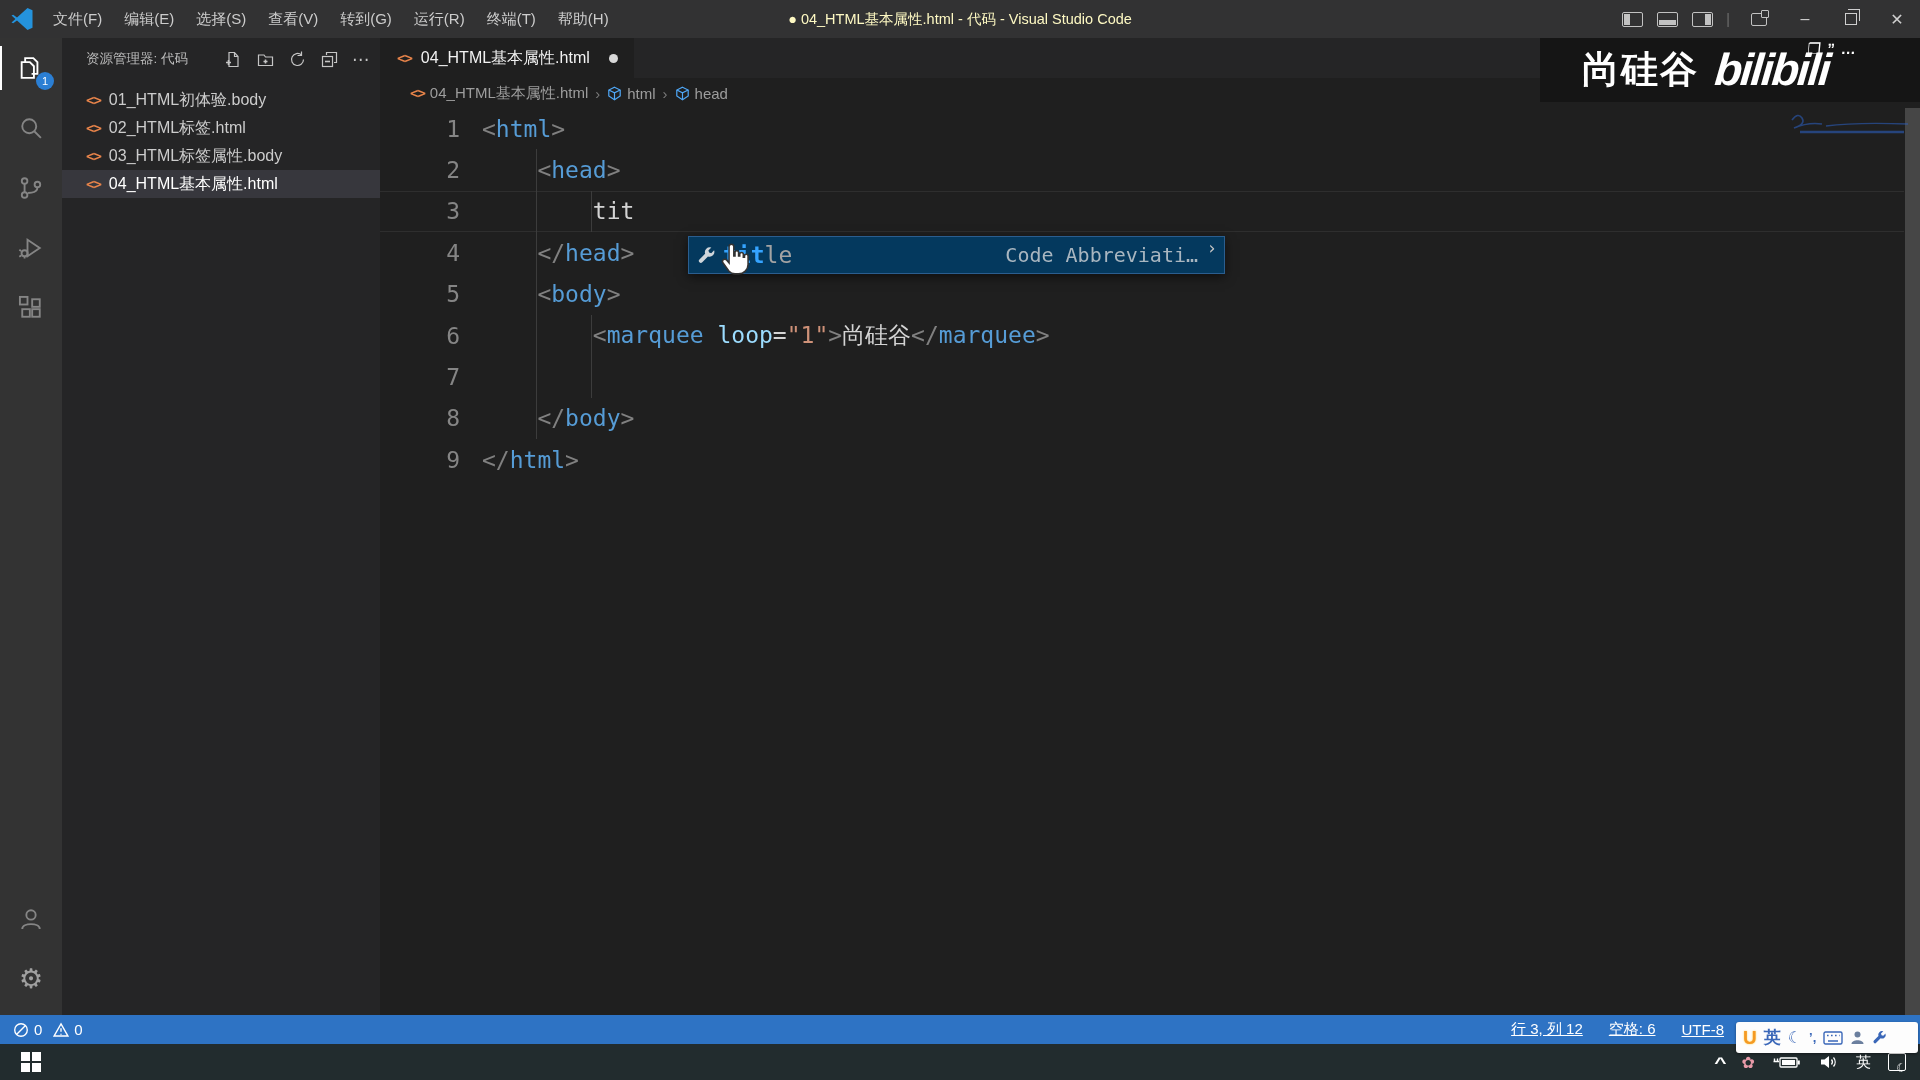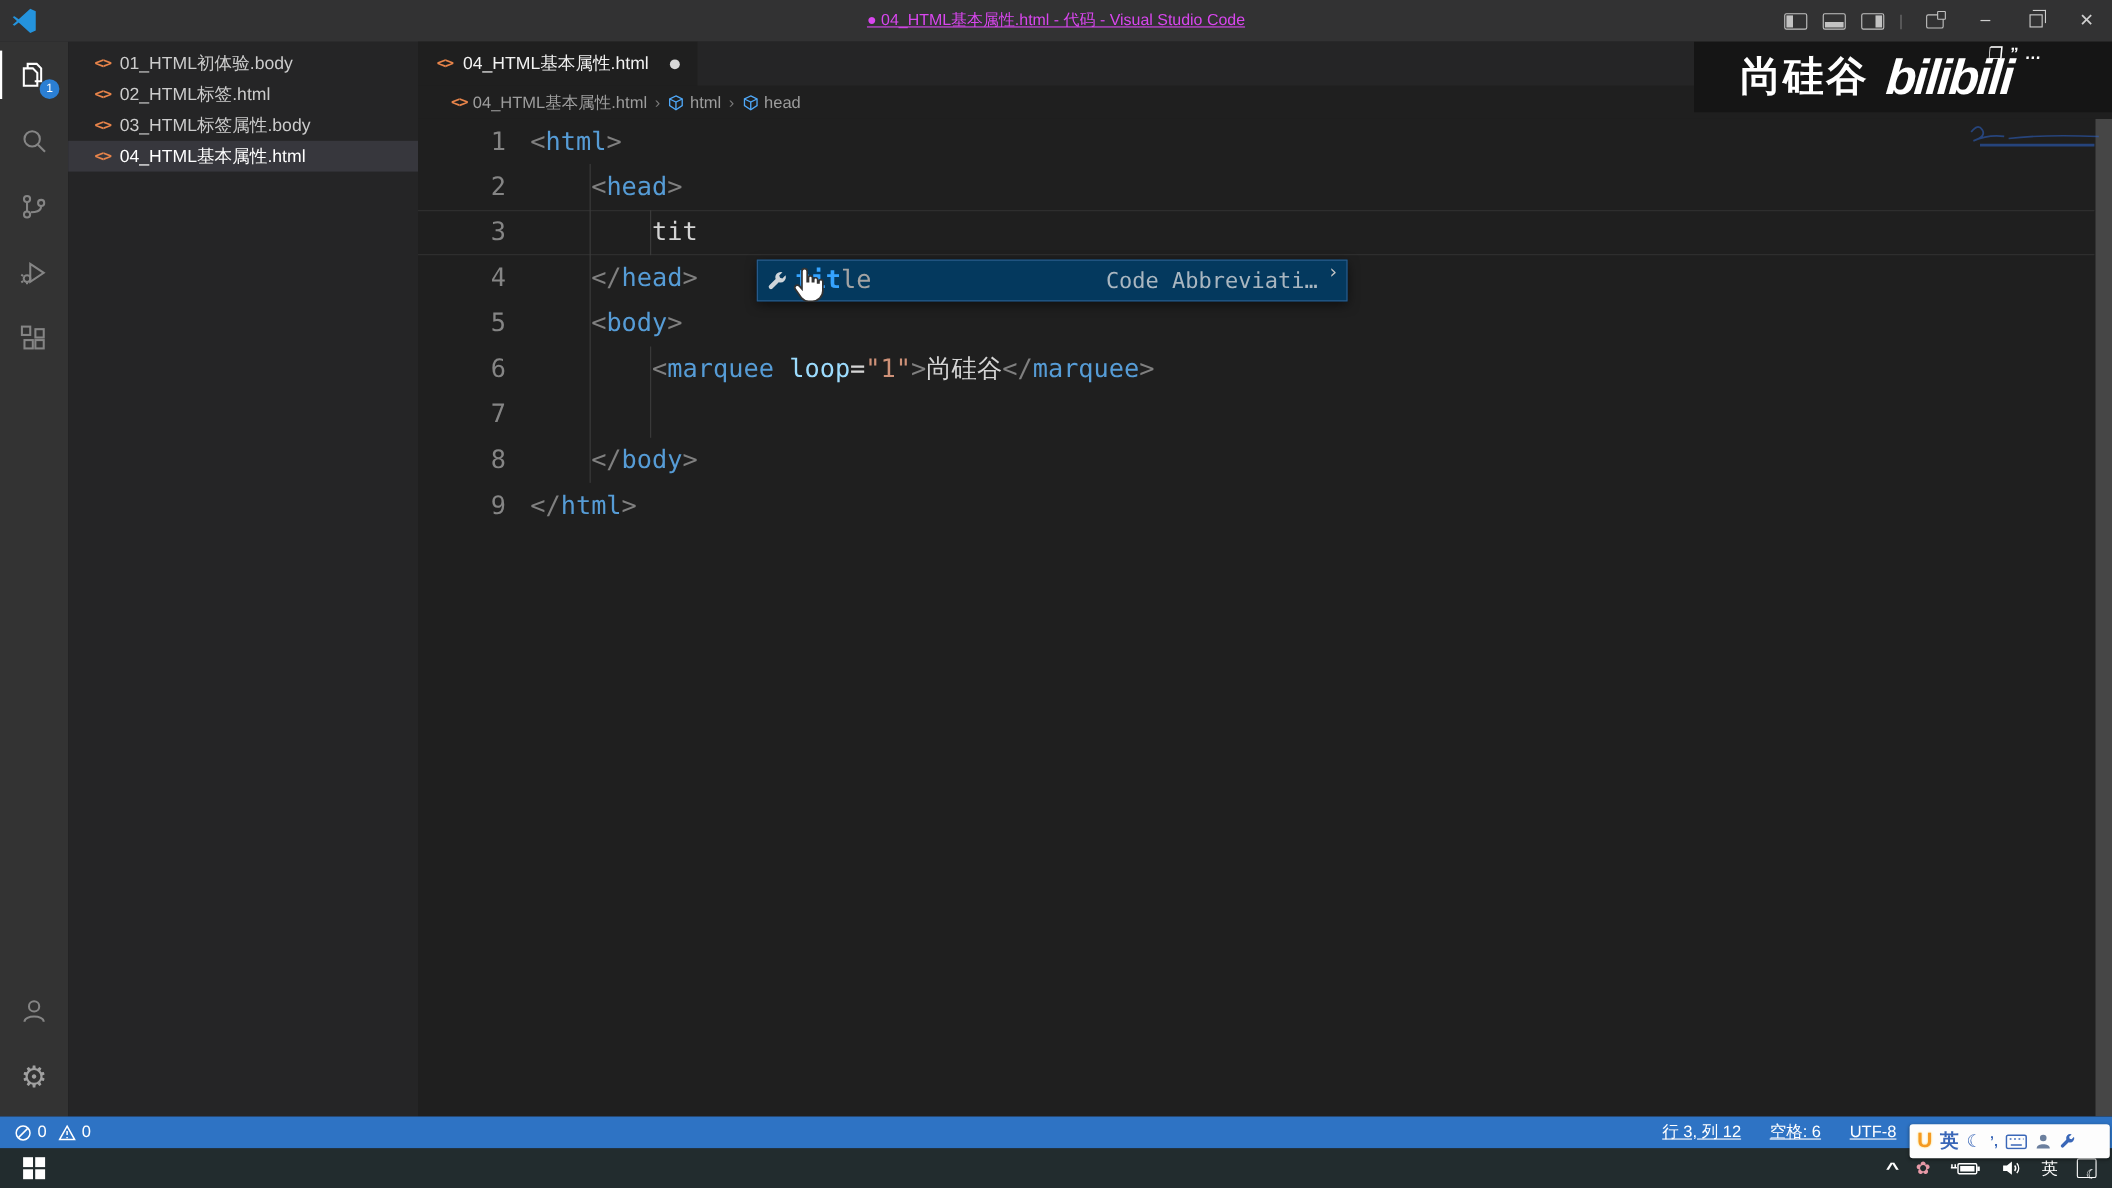--- a/index.html
+++ b/index.html
@@ -8,21 +8,21 @@
             background:#1f1f1f; font-family:"Liberation Sans","DejaVu Sans",sans-serif;
             color:#ccc; cursor:default; }
 
   
   .titlebar { position:absolute; left:0; top:0; width:1920px; height:38px;
               background:#323233; display:flex; align-items:center; }
   .vscode-logo { width:24px; height:24px; margin:0 8px 0 10px; flex:0 0 auto; }
   .menubar { display:flex; align-items:center; height:100%; }
   .menu-item { padding:0 11px; font-size:15px; color:#cccccc; line-height:38px; }
   .win-title { position:absolute; left:50%; top:0; transform:translateX(-50%);
-               line-height:38px; font-size:14.5px; color:#d946ef; white-space:nowrap;text-decoration:underline; }
+               line-height:38px; font-size:14.5px; color:#fef9c3; white-space:nowrap; }
   .win-controls { position:absolute; right:0; top:0; height:38px; display:flex; align-items:center; }
   .layout-ico { width:21px; height:15px; border:1.5px solid #c2c2c2; border-radius:2px;
                 margin:0 7px; position:relative; }
   .layout-ico .fill { position:absolute; background:#c2c2c2; }
   .layout-left .fill { left:1px; top:1px; bottom:1px; width:6px; }
   .layout-bottom .fill { left:1px; right:1px; bottom:1px; height:5px; }
   .layout-right .fill { right:1px; top:1px; bottom:1px; width:6px; }
   .ctl-sep { color:#6e6e6e; margin:0 6px; font-size:14px; }
   .win-btn { width:46px; height:38px; display:flex; align-items:center; justify-content:center;
              color:#cfcfcf; font-size:16px; }
@@ -147,20 +147,30 @@
 </style>
 </head>
 <body>
 
 <div class="screen">
 
   <div class="titlebar">
     <svg class="vscode-logo" viewBox="0 0 24 24">
       <path fill="#2493dd" d="M17.5 1 7 10.6 3.2 7.7 1.5 8.5 5.4 12 1.5 15.5 3.2 16.3 7 13.4 17.5 23 22.5 20.7 V3.3 Z"></path>
     </svg>
+    <div class="menubar">
+        <div class="menu-item">文件(F)</div>
+        <div class="menu-item">编辑(E)</div>
+        <div class="menu-item">选择(S)</div>
+        <div class="menu-item">查看(V)</div>
+        <div class="menu-item">转到(G)</div>
+        <div class="menu-item">运行(R)</div>
+        <div class="menu-item">终端(T)</div>
+        <div class="menu-item">帮助(H)</div>
+      </div>
     <div class="win-title">● 04_HTML基本属性.html - 代码 - Visual Studio Code</div>
     <div class="win-controls">
       <div class="layout-ico layout-left">
           <div class="fill"></div>
         </div>
       <div class="layout-ico layout-bottom">
           <div class="fill"></div>
         </div>
       <div class="layout-ico layout-right">
           <div class="fill"></div>
@@ -223,20 +233,43 @@
               <path d="M4.5 20.5 c0-5.5 15-5.5 15 0"></path>
             </svg>
         </div>
         <div class="act-item">
           <span class="gear-glyph">⚙</span>
         </div>
       </div>
     </div>
 
     <div class="sidebar">
+      <div class="sb-head">
+        <div class="sb-title">资源管理器: 代码</div>
+        <div class="sb-actions">
+          <svg viewBox="0 0 19 19">
+              <path d="M10.5 2.5 H5 v14 h9 V6.5 Z M10.5 2.5 v4 h3.5"></path>
+              <path d="M2 12.5 h5 M4.5 10 v5" stroke-width="1.6"></path>
+            </svg>
+          <svg viewBox="0 0 19 19">
+              <path d="M2.5 5 h5.5 l1.5 2 h7 v8.5 h-14 Z"></path>
+              <path d="M9.5 9.5 v4 M7.5 11.5 h4" stroke-width="1.6"></path>
+            </svg>
+          <svg viewBox="0 0 19 19">
+              <path d="M15.5 9.5 a6 6 0 1 1-2-4.5"></path>
+              <path d="M13.5 1.5 v4 h-4"></path>
+            </svg>
+          <svg viewBox="0 0 19 19">
+              <path d="M6.5 5 V2.5 h10 v10 H14"></path>
+              <rect x="2.5" y="6.5" width="10" height="10"></rect>
+              <path d="M5 11.5 h5" stroke-width="1.6"></path>
+            </svg>
+          <span class="more-glyph">⋯</span>
+        </div>
+      </div>
       <div class="file-list">
           <div class="file-row">
             <span class="html-ico">&lt;&gt;</span>
             <span>01_HTML初体验.body</span>
           </div>
           <div class="file-row">
             <span class="html-ico">&lt;&gt;</span>
             <span>02_HTML标签.html</span>
           </div>
           <div class="file-row">

